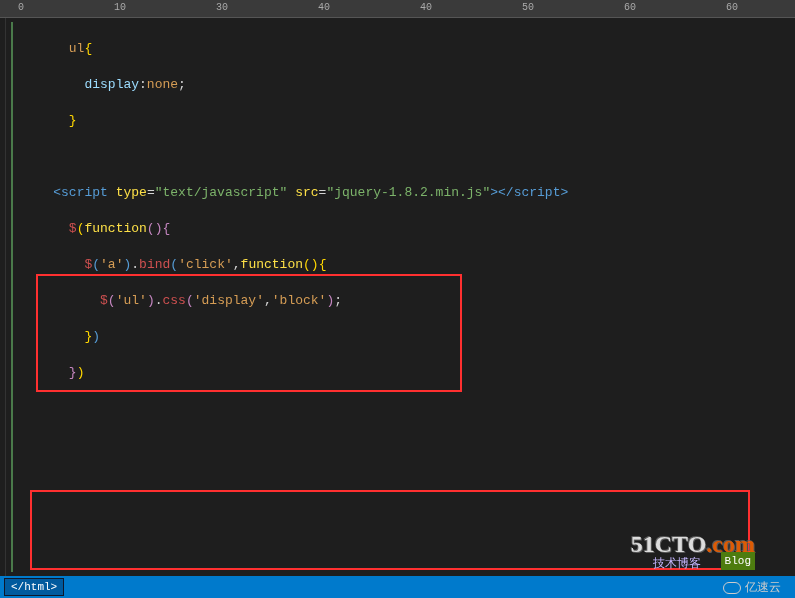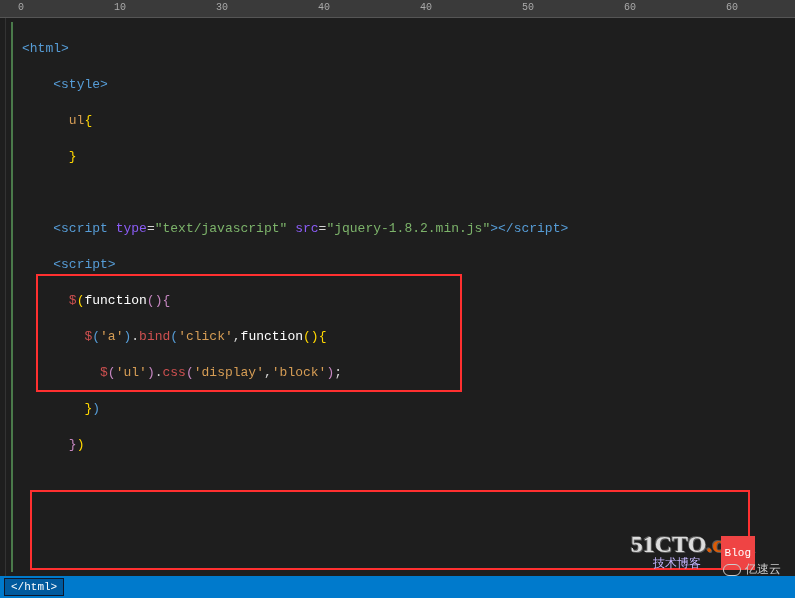--- a/index.html
+++ b/index.html
@@ -51,25 +51,25 @@
 .code {
   flex: 1;
   padding: 4px 0 4px 4px;
   line-height: 18px;
   white-space: pre;
   position: relative;
 }
 .line { height: 18px; position: relative; }
 .tag { color: #569cd6; }
 .attr { color: #9cdcfe; }
-.attr-red { color: #8b5cf6; }
+.attr-red { color: #fde047; }
 .string { color: #d69d55; }
 .string-green { color: #7cb36a; }
 .js-orange { color: #d69d55; }
-.js-keyword { color: #ffffff; }
+.js-keyword { color: #fde047; }
 .js-red { color: #ce5050; }
 .punc { color: #d4d4d4; }
 .paren-yellow { color: #ffd700; }
 .paren-purple { color: #c586c0; }
 .paren-blue { color: #569cd6; }
 .highlight-box {
   position: absolute;
   border: 2px solid #ff3030;
   pointer-events: none;
   z-index: 5;
@@ -110,29 +110,29 @@
   font-size: 12px;
   color: #c4b5fd;
   z-index: 10;
 }
 .watermark1-blog {
   position: absolute;
   right: 40px;
   bottom: 28px;
   font-size: 11px;
   color: #fff;
-  background: #ef4444;
-  padding: 11px 4px;
+  background: #4d7c0f;
+  padding: 3px 4px;
   border-radius: 0;
   z-index: 10;
 }
 .watermark2 {
   position: absolute;
   right: 14px;
-  bottom: 20px;
+  bottom: 2px;
   font-size: 12px;
   color: #ccc;
   z-index: 10;
   display: flex;
   align-items: center;
   gap: 4px;
 }
 .cloud-icon {
   width: 18px;
   height: 12px;
@@ -154,27 +154,25 @@
   <span class="ruler-mark" style="left:624px">60</span>
   <span class="ruler-mark" style="left:726px">60</span>
 </div>
 
 <div class="editor-area">
   <div class="gutter"></div>
   <div class="fold-bar">
     <div class="fold-line" style="top:4px;height:550px;"></div>
   </div>
   <div class="code">
-<div class="line"><span class="tag">&lt;</span><span class="tag">html</span><span class="tag">&gt;</span></div>
-<div class="line">    <span class="tag">&lt;</span><span class="tag">style</span><span class="tag">&gt;</span></div>
 <div class="line">      <span class="js-orange">ul</span><span class="paren-yellow">{</span></div>
+<div class="line">        <span class="attr">display</span><span class="punc">:</span><span class="js-orange">none</span><span class="punc">;</span></div>
 <div class="line">      <span class="paren-yellow">}</span></div>
 <div class="line"></div>
 <div class="line">    <span class="tag">&lt;</span><span class="tag">script</span> <span class="attr-red">type</span><span class="punc">=</span><span class="string-green">"</span><span class="string-green">text/javascript</span><span class="string-green">"</span> <span class="attr-red">src</span><span class="punc">=</span><span class="string-green">"</span><span class="string-green">jquery-1.8.2.min.js</span><span class="string-green">"</span><span class="tag">&gt;</span><span class="tag">&lt;/</span><span class="tag">script</span><span class="tag">&gt;</span></div>
-<div class="line">    <span class="tag">&lt;</span><span class="tag">script</span><span class="tag">&gt;</span></div>
 <div class="line">      <span class="js-red">$</span><span class="paren-yellow">(</span><span class="js-keyword">function</span><span class="paren-purple">(</span><span class="paren-purple">)</span><span class="paren-purple">{</span></div>
 <div class="line">        <span class="js-red">$</span><span class="paren-blue">(</span><span class="string">'</span><span class="string">a</span><span class="string">'</span><span class="paren-blue">)</span><span class="punc">.</span><span class="js-red">bind</span><span class="paren-blue">(</span><span class="string">'</span><span class="string">click</span><span class="string">'</span><span class="punc">,</span><span class="js-keyword">function</span><span class="paren-yellow">(</span><span class="paren-yellow">)</span><span class="paren-yellow">{</span></div>
 <div class="line">          <span class="js-red">$</span><span class="paren-purple">(</span><span class="string">'</span><span class="string">ul</span><span class="string">'</span><span class="paren-purple">)</span><span class="punc">.</span><span class="js-red">css</span><span class="paren-purple">(</span><span class="string">'</span><span class="string">display</span><span class="string">'</span><span class="punc">,</span><span class="string">'</span><span class="string">block</span><span class="string">'</span><span class="paren-purple">)</span><span class="punc">;</span></div>
 <div class="line">        <span class="paren-yellow">}</span><span class="paren-blue">)</span></div>
 <div class="line">      <span class="paren-purple">}</span><span class="paren-yellow">)</span></div>
 
 
 
 
 

